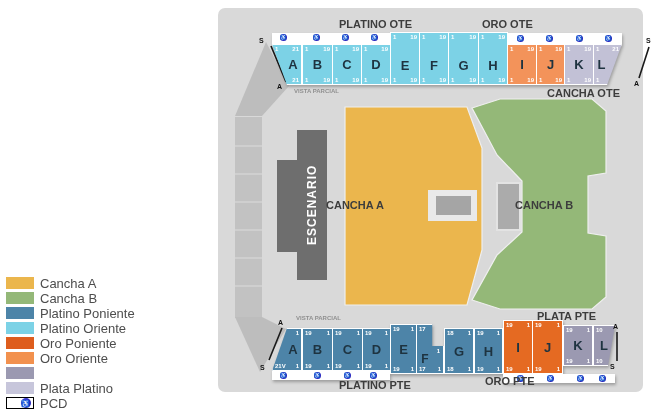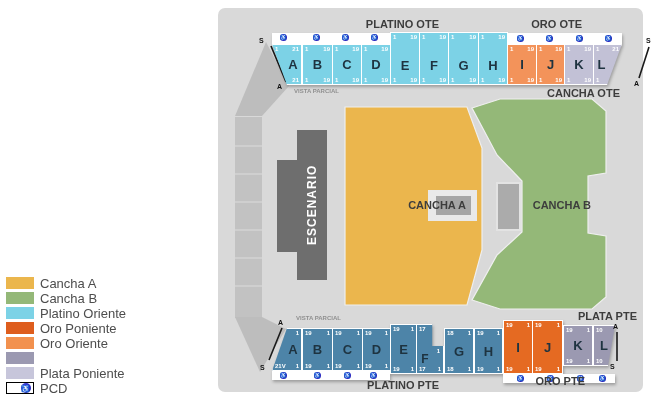--- a/index.html
+++ b/index.html
@@ -34,21 +34,21 @@
   .clip-bot-l{clip-path:polygon(0 0,100% 0,calc(100% - 7px) 100%,0 100%);}
   .clip-bot-f{clip-path:polygon(0 0,58% 0,58% 44%,100% 44%,100% 100%,0 100%);}
   .shift-r .letter{transform:translateX(6px);}
   .shift-l .letter{transform:translateX(-6px);}
   .tall .letter{transform:translateY(7px);}
   .sec-f .letter{transform:translate(-5px,10px);font-size:12px;}
   .sec-f .nums.top span:last-child{position:absolute;right:1px;top:22px;}
 
   
   .map-label{position:absolute;font-size:11px;font-weight:700;color:#3d3d3d;
-             text-align:right;line-height:1;pointer-events:none;white-space:nowrap;}
+             text-align:left;line-height:1;pointer-events:none;white-space:nowrap;}
   .vista{position:absolute;font-size:6px;font-weight:700;color:#8f8f8f;line-height:1;
          pointer-events:none;white-space:nowrap;}
   .marker{position:absolute;font-size:7px;font-weight:700;color:#111;line-height:1;
           pointer-events:none;}
   #lbl-platino-ote{left:121px;top:11px;width:100px;}
   #lbl-oro-ote{left:264px;top:11px;width:100px;}
   #lbl-plata-ote{left:302px;top:80px;width:100px;text-align:right;}
   #lbl-plata-pte{left:319px;top:303px;width:100px;}
   #lbl-platino-pte{left:121px;top:372px;width:100px;}
   #lbl-oro-pte{left:267px;top:368px;width:100px;}
@@ -421,37 +421,41 @@
   <div id="legend">
       <div class="legend-row">
         <span class="legend-swatch" style="background: rgb(235, 182, 77);"></span>
         <span class="legend-label">Cancha A</span>
       </div>
       <div class="legend-row">
         <span class="legend-swatch" style="background: rgb(148, 184, 120);"></span>
         <span class="legend-label">Cancha B</span>
       </div>
       <div class="legend-row">
+        <span class="legend-swatch" style="background: rgb(77, 132, 168);"></span>
+        <span class="legend-label">Platino Poniente</span>
+      </div>
+      <div class="legend-row">
         <span class="legend-swatch" style="background: rgb(124, 210, 230);"></span>
         <span class="legend-label">Platino Oriente</span>
       </div>
       <div class="legend-row">
         <span class="legend-swatch" style="background: rgb(222, 93, 29);"></span>
         <span class="legend-label">Oro Poniente</span>
       </div>
       <div class="legend-row">
         <span class="legend-swatch" style="background: rgb(242, 145, 78);"></span>
         <span class="legend-label">Oro Oriente</span>
       </div>
       <div class="legend-row">
         <span class="legend-swatch" style="background: rgb(155, 153, 177);"></span>
       </div>
       <div class="legend-row">
         <span class="legend-swatch" style="background: rgb(199, 198, 219);"></span>
-        <span class="legend-label">Plata Poniente</span>
+        <span class="legend-label">Plata Platino</span>
       </div>
       <div class="legend-row">
         <span class="legend-swatch pcd">
           <span class="pcd-dot">♿</span>
         </span>
         <span class="legend-label">PCD</span>
       </div>
     </div>
 
 </div>

